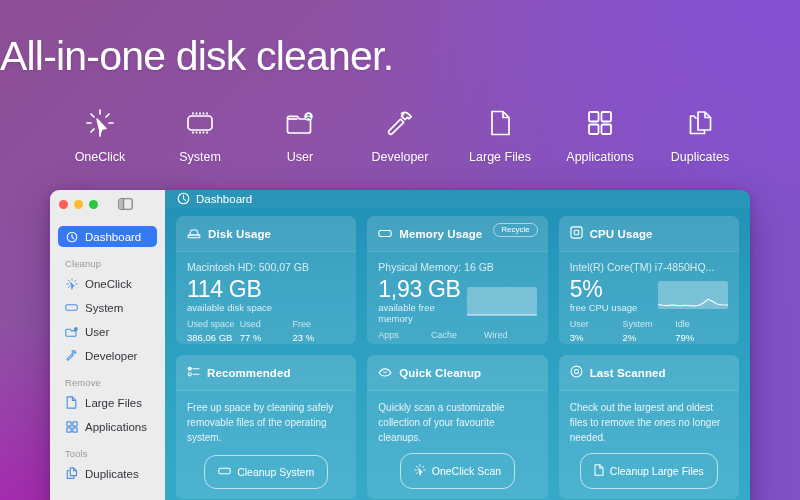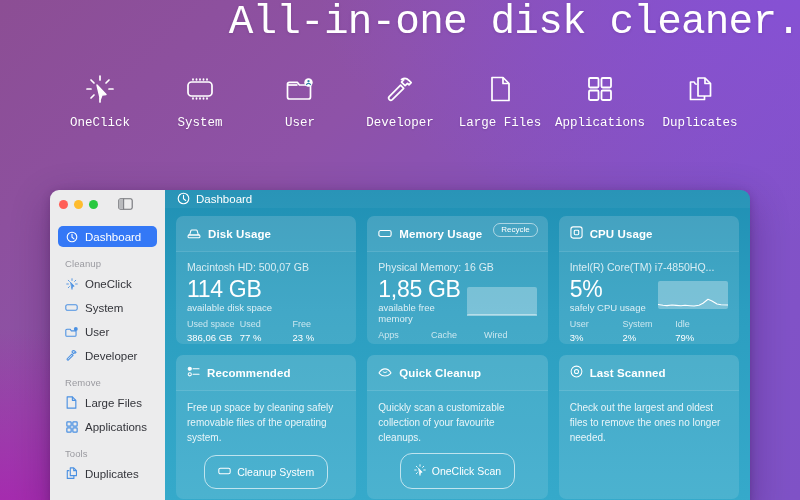--- a/index.html
+++ b/index.html
@@ -7,21 +7,21 @@
   body {
     font-family: "Liberation Sans", sans-serif;
     background:
       radial-gradient(ellipse 120% 90% at 0% 115%, #b01bb0 0%, rgba(176,27,176,0) 55%),
       radial-gradient(ellipse 100% 80% at 100% 0%, #8651d4 0%, rgba(134,81,212,0) 60%),
       linear-gradient(135deg, #8c4e94 0%, #8e52a8 35%, #8352c8 70%, #7f52c6 100%);
     position: relative;
   }
 
   
-  .hero { text-align: right; font-family: Liberation Mono, monospace; }
+  .hero { padding-top: 34px; text-align: left; }
   .hero-title {
     color: #ffffff;
     font-size: 41px;
     font-weight: 400;
     letter-spacing: -0.8px;
     line-height: 1.1;
     text-shadow: 0 1px 3px rgba(60,20,80,.18);
   }
 
   .feature-row {
@@ -443,21 +443,21 @@
               <rect x="1" y="2.6" width="14" height="6.8" rx="2"></rect>
             </svg>
           </span>
           <span class="card-title">Memory Usage</span>
           <span class="chip">Recycle</span>
         </div>
         <div class="card-body">
           <div class="subline">Physical Memory: 16 GB</div>
           <div class="mainrow">
             <div>
-              <div class="bignum">1,85 GB</div>
+              <div class="bignum">1,93 GB</div>
               <div class="bigsub">available free memory</div>
             </div>
             <div class="mini">
               <svg width="70" height="32" viewBox="0 0 70 32" preserveAspectRatio="none">
                 <rect x="0" y="0" width="70" height="28" rx="2" fill="rgba(255,255,255,.30)"></rect>
                 <path d="M0 28 H70" stroke="rgba(255,255,255,.9)" stroke-width="1.2" fill="none"></path>
               </svg>
             </div>
           </div>
           <div class="stats">
@@ -485,21 +485,21 @@
               <rect x="4.6" y="4.6" width="4.8" height="4.8" rx="1"></rect>
             </svg>
           </span>
           <span class="card-title">CPU Usage</span>
         </div>
         <div class="card-body">
           <div class="subline">Intel(R) Core(TM) i7-4850HQ...</div>
           <div class="mainrow">
             <div>
               <div class="bignum">5%</div>
-              <div class="bigsub">safely CPU usage</div>
+              <div class="bigsub">free CPU usage</div>
             </div>
             <div class="mini">
               <svg width="70" height="32" viewBox="0 0 70 32" preserveAspectRatio="none">
                 <rect x="0" y="0" width="70" height="28" rx="2" fill="rgba(255,255,255,.30)"></rect>
                 <path d="M0 23.5 L5 24.2 L9 24.6 L14 24 L18 24.4 L23 24.8 L27 24.3 L32 24.7 L36 25 L41 24.2 L45 22.2 L50 18.2 L54 20 L59 23 L63 23.8 L70 24" fill="none" stroke="#ffffff" stroke-width="1.1" stroke-linejoin="round"></path>
               </svg>
             </div>
           </div>
           <div class="stats">
             <div class="stat">
@@ -577,18 +577,29 @@
           <span>
             <svg width="13" height="13" viewBox="0 0 14 14" fill="none" stroke="#fff" stroke-width="1.1">
               <circle cx="7" cy="7" r="5.8"></circle>
               <circle cx="7" cy="7" r="2.2"></circle>
             </svg>
           </span>
           <span class="card-title">Last Scanned</span>
         </div>
         <div class="card-body">
           <div class="desc">Check out the largest and oldest files to remove the ones no longer needed.</div>
+          <div class="btnwrap">
+            <button class="pill">
+              <span>
+                <svg width="10" height="12" viewBox="0 0 12 15" fill="none" stroke="#fff" stroke-width="1.3" stroke-linejoin="round">
+                  <path d="M1 1h6l4 4v9H1z"></path>
+                    <path d="M7 1v4h4"></path>
+                </svg>
+              </span>
+              <span>Cleanup Large Files</span>
+            </button>
+          </div>
         </div>
       </div>
 
     </div>
   </div>
 </div>
 
 </body></html>

